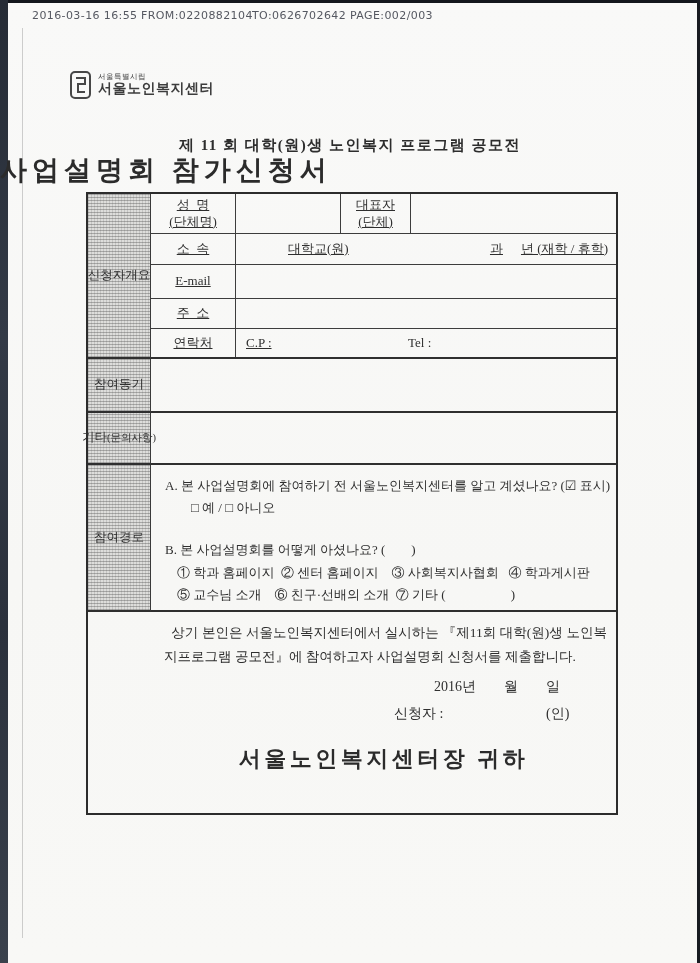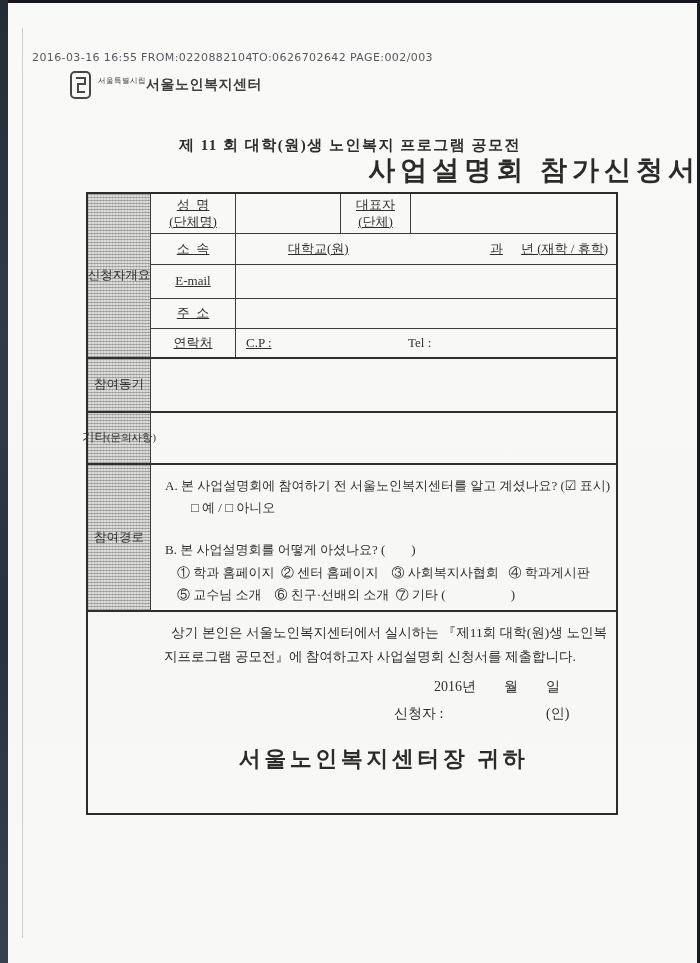--- a/index.html
+++ b/index.html
@@ -13,35 +13,35 @@
   
   .edge-top{position:absolute;left:0;top:0;width:100%;height:3px;background:#14171d;}
   .edge-left{position:absolute;left:0;top:0;width:8px;height:100%;
     background:linear-gradient(180deg,#262c36 0%,#333a46 35%,#2b313c 65%,#3a414c 100%);}
   .edge-right{position:absolute;right:0;top:0;width:3px;height:100%;background:#181b21;}
   .page-fold{position:absolute;left:22px;top:28px;width:1px;height:910px;background:rgba(150,150,150,.45);}
 
   
   .fax-header{position:absolute;left:0;top:9px;width:100%;height:16px;
     font-family:"DejaVu Sans","Liberation Sans",sans-serif;
-    font-size:11px;color:#555861;letter-spacing:.4px;white-space:pre;margin-top:42px;}
+    font-size:11px;color:#555861;letter-spacing:.4px;white-space:pre;}
   .fax-header span{position:absolute;top:0;}
   .fx-dt{left:32px;} .fx-from{left:141px;} .fx-to{left:252px;} .fx-page{left:350px;}
 
   
   .logo{position:absolute;left:69px;top:70px;display:flex;align-items:center;gap:6px;}
   .logo-icon svg{display:block;}
-  .logo-text{display:flex;flex-direction:row;line-height:1.15;color:#3c3c3c;justify-content:flex-end;}
+  .logo-text{display:flex;flex-direction:column;line-height:1.15;color:#3c3c3c;justify-content:flex-end;}
   .logo-sub{font-size:7.5px;letter-spacing:.5px;}
   .logo-name{font-size:14px;font-weight:bold;letter-spacing:.5px;}
 
   
   .title1{position:absolute;top:136px;left:0;width:100%;text-align:center;
     font-size:15px;font-weight:bold;letter-spacing:1.5px;color:#2d2d2d;white-space:pre;}
-  .title2{position:absolute;top:152px;left:0;width:100%;text-align:right;
+  .title2{position:absolute;top:152px;left:0;width:100%;text-align:left;
     font-size:27px;font-weight:600;letter-spacing:5px;color:#2b2b2b;white-space:pre;}
 
   
   .form-table{position:absolute;left:86px;top:192px;width:532px;height:623px;
     border:2px solid #2c2c2c;box-sizing:border-box;}
   .hatch{position:absolute;left:0;width:63px;box-sizing:border-box;
     border-right:1px solid #3a3a3a;
     background-color:#dddddb;
     background-image:
       repeating-linear-gradient(0deg, rgba(80,80,80,.38) 0 1px, transparent 1px 3px),

